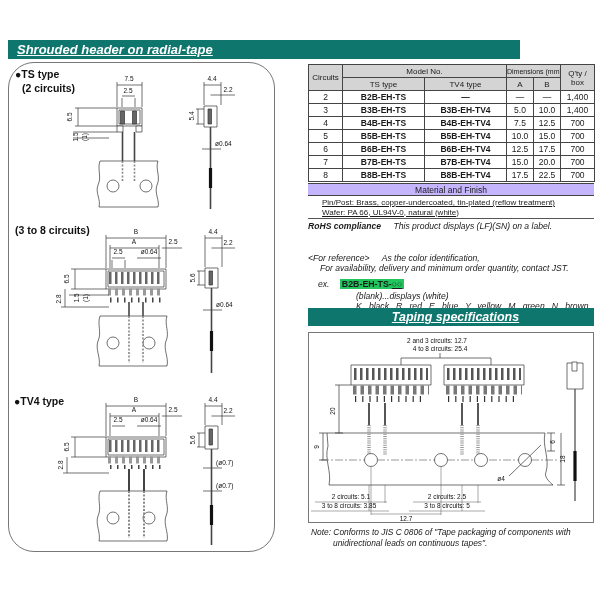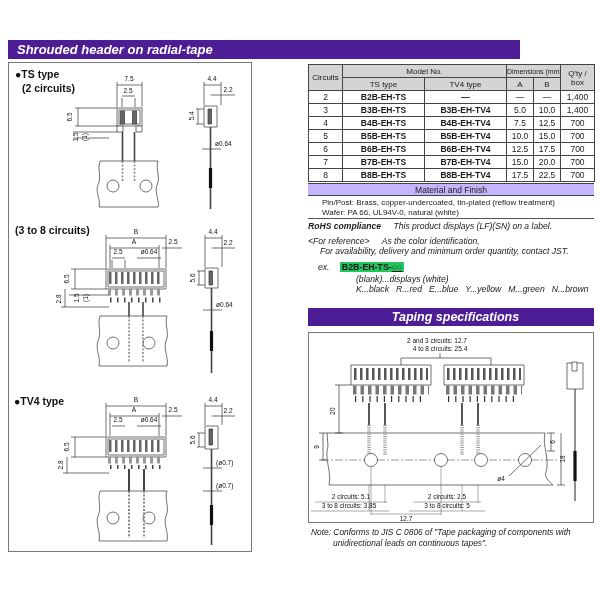--- a/index.html
+++ b/index.html
@@ -1,39 +1,39 @@
 <!DOCTYPE html>
 <html><head>
 <meta charset="utf-8">
 <style>
   html,body{margin:0;padding:0;background:#fff;}
   .page{position:relative;width:600px;height:600px;background:#fff;overflow:hidden;
         font-family:"Liberation Sans",sans-serif;color:#1a1a1a;}
-  .bar{position:absolute;background:#4c1d95;color:#fff;font-style:italic;font-weight:bold;
-       box-sizing:border-box;padding-left:9px;}
+  .bar{position:absolute;background:#0f766e;color:#fff;font-style:italic;font-weight:bold;
+       box-sizing:border-box;padding-left:9px;text-decoration:underline;}
   .title-bar{left:8px;top:40px;width:512px;height:19px;font-size:13px;line-height:19px;}
   .taping-bar{left:308px;top:308px;width:286px;height:18px;font-size:12.5px;line-height:18px;text-align:center;}
   .panel{position:absolute;border:1px solid #777;background:#fff;box-sizing:border-box;}
-  .left-panel{left:8px;top:62px;width:244px;height:490px;}
+  .left-panel{left:8px;top:62px;width:267px;height:490px;border-radius:26px;}
   .taping-panel{left:308px;top:332px;width:286px;height:191px;}
   .dlabel{position:absolute;font-weight:bold;font-size:10.5px;color:#111;white-space:nowrap;}
   svg{position:absolute;}
   svg text{font-family:"Liberation Sans",sans-serif;font-size:6.5px;fill:#111;}
   .spec-table{position:absolute;left:308px;top:64px;width:286px;border-collapse:collapse;
               font-size:8.5px;table-layout:fixed;}
   .spec-table th,.spec-table td{border:1px solid #444;text-align:center;padding:0;height:12px;
               line-height:11px;overflow:hidden;white-space:nowrap;}
   .spec-table th{background:#d4d4d4;font-weight:normal;font-size:8px;}
   .spec-table th.small{font-size:7px;}
   .spec-table td.model{font-weight:bold;}
   .spec-table{border:1.5px solid #222;}
   .material-bar{position:absolute;left:308px;top:183px;width:286px;height:13px;background:#c4b5fd;
         border-top:1px solid #444;border-bottom:1px solid #444;box-sizing:border-box;
         text-align:center;font-size:8.5px;line-height:12px;}
-  .material-text{position:absolute;left:322px;top:198px;width:272px;font-size:8px;line-height:9.5px;}
+  .material-text{position:absolute;left:322px;top:198px;width:272px;font-size:8px;line-height:9.5px;text-decoration:underline;}
   .rule{position:absolute;left:308px;top:218px;width:286px;border-top:1px solid #555;}
   .rohs{position:absolute;left:308px;top:221px;width:290px;font-size:8.6px;font-style:italic;line-height:10px;}
   .rohs .b{font-weight:bold;}
   .rohs .gap{display:inline-block;width:10px;}
   .rohs .ind{margin-left:12px;}
   .rohs .ind2{margin-left:48px;}
   .exline{margin-top:6px;}
   .ex-model{background:#22c55e;font-style:normal;font-weight:bold;padding:0 2px;font-size:8.8px;}
   .uline{text-decoration:underline;}
   .pre{white-space:pre;}
@@ -327,21 +327,21 @@
     <div>Pin/Post: Brass, copper-undercoated, tin-plated (reflow treatment)</div>
     <div>Wafer: PA 66, UL94V-0, natural (white)</div>
   </div>
   <div class="rule"></div>
 
   <div class="rohs">
     <div>
       <span class="b">RoHS compliance</span><span class="gap"></span>
       <span>This product displays (LF)(SN) on a label.</span>
     </div>
-    <div style="margin-top:5px">
+    <div style="margin-top:22px">
       <span>&lt;For reference&gt;</span><span class="gap"></span>
       <span>As the color identification,</span>
     </div>
     <div class="ind">For availability, delivery and minimum order quantity, contact JST.</div>
     <div class="exline">
       <span style="margin-left:10px">ex.</span>
       <span class="ex-model" style="margin-left:8px"><span>B2B-EH-TS-</span><span class="uline">○○</span></span>
     </div>
     <div class="ind2" style="margin-top:2px">(blank)...displays (white)</div>
     <div class="ind2 pre">K...black   R...red   E...blue   Y...yellow   M...green   N...brown</div>

